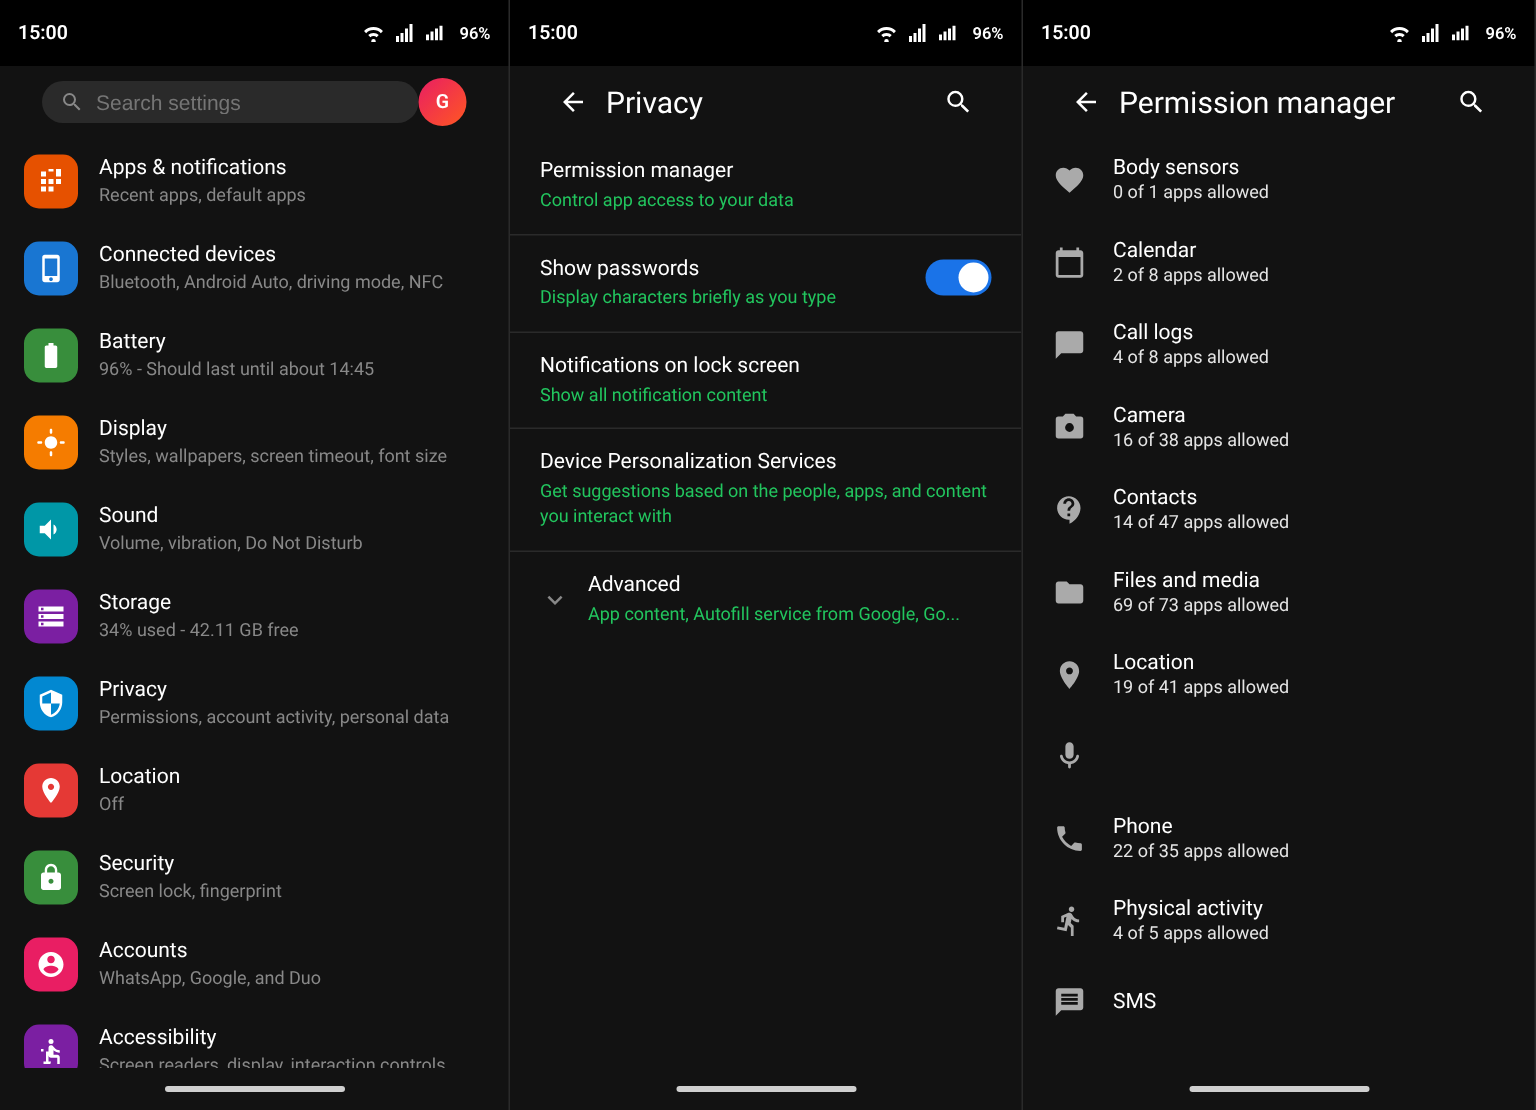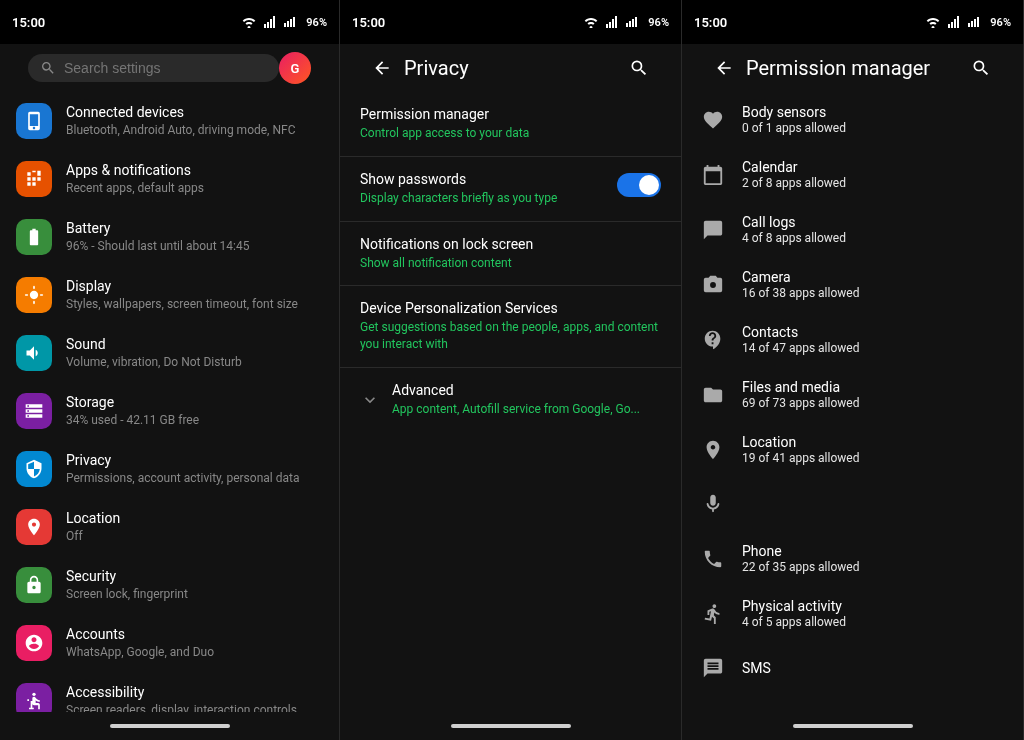--- a/index.html
+++ b/index.html
@@ -300,39 +300,39 @@
         <svg width="16" height="16" viewBox="0 0 24 24">
           <path d="M15.5 14h-.79l-.28-.27A6.471 6.471 0 0016 9.5 6.5 6.5 0 109.5 16c1.61 0 3.09-.59 4.23-1.57l.27.28v.79l5 4.99L20.49 19l-4.99-5zm-6 0C7.01 14 5 11.99 5 9.5S7.01 5 9.5 5 14 7.01 14 9.5 11.99 14 9.5 14z" fill="#888"></path>
         </svg>
         <input type="text" readonly="" placeholder="Search settings" style="">
       </div>
       <div class="avatar">G</div>
     </div>
 
     <div class="settings-list" id="left-list">
     <div class="settings-item">
+          <div class="settings-icon" style="background: rgb(230, 81, 0);">
+            <svg width="20" height="20" viewBox="0 0 24 24">
+              <path d="M4 8h4V4H4v4zm6 12h4v-4h-4v4zm-6 0h4v-4H4v4zm0-6h4v-4H4v4zm6 0h4v-4h-4v4zm6-16v4h4V4h-4zm-6 4h4V4h-4v4zm6 6h4v-4h-4v4zm0 6h4v-4h-4v4z" fill="#fff"></path>
+            </svg>
+          </div>
+          <div class="settings-text">
+            <div class="settings-title">Apps &amp; notifications</div>
+            <div class="settings-subtitle">Recent apps, default apps</div>
+          </div>
+        </div>
+        <div class="settings-item">
           <div class="settings-icon" style="background: rgb(25, 118, 210);">
             <svg width="20" height="20" viewBox="0 0 24 24">
               <path d="M17 1H7C5.9 1 5 1.9 5 3v18c0 1.1.9 2 2 2h10c1.1 0 2-.9 2-2V3c0-1.1-.9-2-2-2zm-5 21c-.83 0-1.5-.67-1.5-1.5S11.17 19 12 19s1.5.67 1.5 1.5S12.83 22 12 22zm5-4H7V4h10v14z" fill="#fff"></path>
             </svg>
           </div>
           <div class="settings-text">
             <div class="settings-title">Connected devices</div>
             <div class="settings-subtitle">Bluetooth, Android Auto, driving mode, NFC</div>
-          </div>
-        </div>
-        <div class="settings-item">
-          <div class="settings-icon" style="background: rgb(230, 81, 0);">
-            <svg width="20" height="20" viewBox="0 0 24 24">
-              <path d="M4 8h4V4H4v4zm6 12h4v-4h-4v4zm-6 0h4v-4H4v4zm0-6h4v-4H4v4zm6 0h4v-4h-4v4zm6-16v4h4V4h-4zm-6 4h4V4h-4v4zm6 6h4v-4h-4v4zm0 6h4v-4h-4v4z" fill="#fff"></path>
-            </svg>
-          </div>
-          <div class="settings-text">
-            <div class="settings-title">Apps &amp; notifications</div>
-            <div class="settings-subtitle">Recent apps, default apps</div>
           </div>
         </div>
         <div class="settings-item">
           <div class="settings-icon" style="background: rgb(56, 142, 60);">
             <svg width="20" height="20" viewBox="0 0 24 24">
               <path d="M15.67 4H14V2h-4v2H8.33C7.6 4 7 4.6 7 5.33v15.33C7 21.4 7.6 22 8.33 22h7.33c.74 0 1.34-.6 1.34-1.33V5.33C17 4.6 16.4 4 15.67 4z" fill="#fff"></path>
             </svg>
           </div>
           <div class="settings-text">
             <div class="settings-title">Battery</div>

